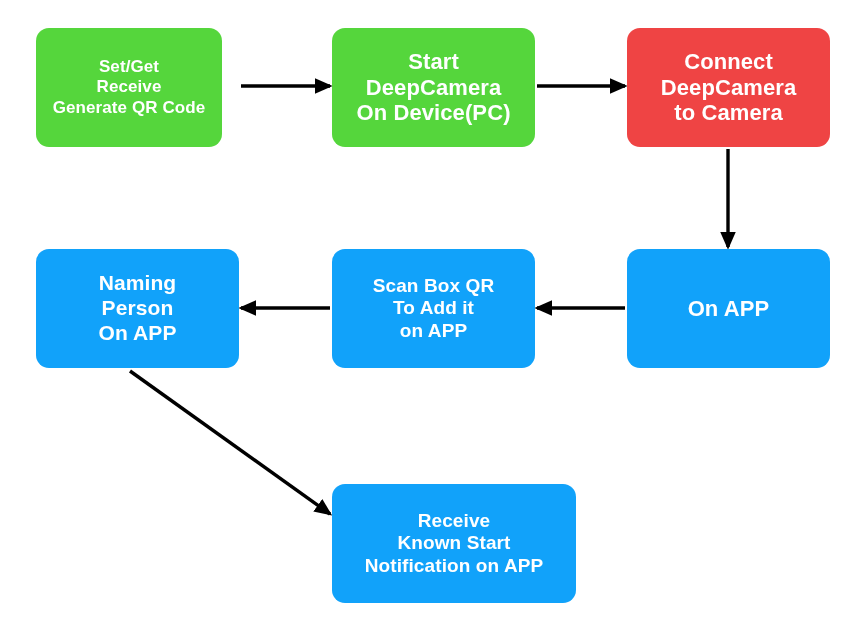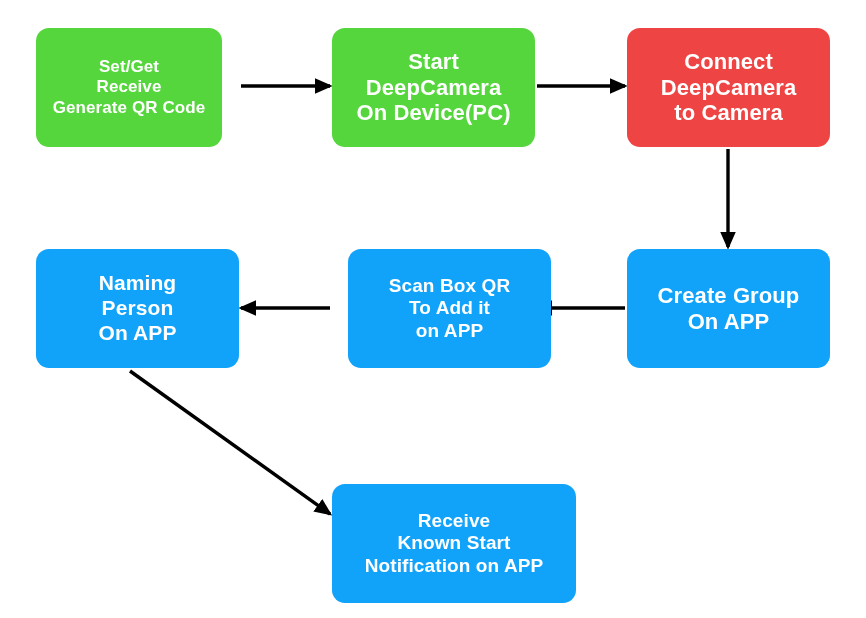--- a/index.html
+++ b/index.html
@@ -82,24 +82,23 @@
         <span class="line">Start</span>
         <span class="line">DeepCamera</span>
         <span class="line">On Device(PC)</span>
       </div>
       <div class="node fs-lg" style="left: 627px; top: 28px; width: 203px; height: 119px; background: #ef4444;">
         <span class="line">Connect</span>
         <span class="line">DeepCamera</span>
         <span class="line">to Camera</span>
       </div>
       <div class="node fs-lg" style="left: 627px; top: 249px; width: 203px; height: 119px; background: rgb(17, 162, 250);">
-        <span class="line">Create Group</span>
         <span class="line">On APP</span>
       </div>
-      <div class="node fs-md" style="left: 332px; top: 249px; width: 203px; height: 119px; background: rgb(17, 162, 250); margin-left: 16px;">
+      <div class="node fs-md" style="left: 332px; top: 249px; width: 203px; height: 119px; background: rgb(17, 162, 250);">
         <span class="line">Scan Box QR</span>
         <span class="line">To Add it</span>
         <span class="line">on APP</span>
       </div>
       <div class="node fs-xl" style="left: 36px; top: 249px; width: 203px; height: 119px; background: rgb(17, 162, 250);">
         <span class="line">Naming</span>
         <span class="line">Person</span>
         <span class="line">On APP</span>
       </div>
       <div class="node fs-md" style="left: 332px; top: 484px; width: 244px; height: 119px; background: rgb(17, 162, 250);">

